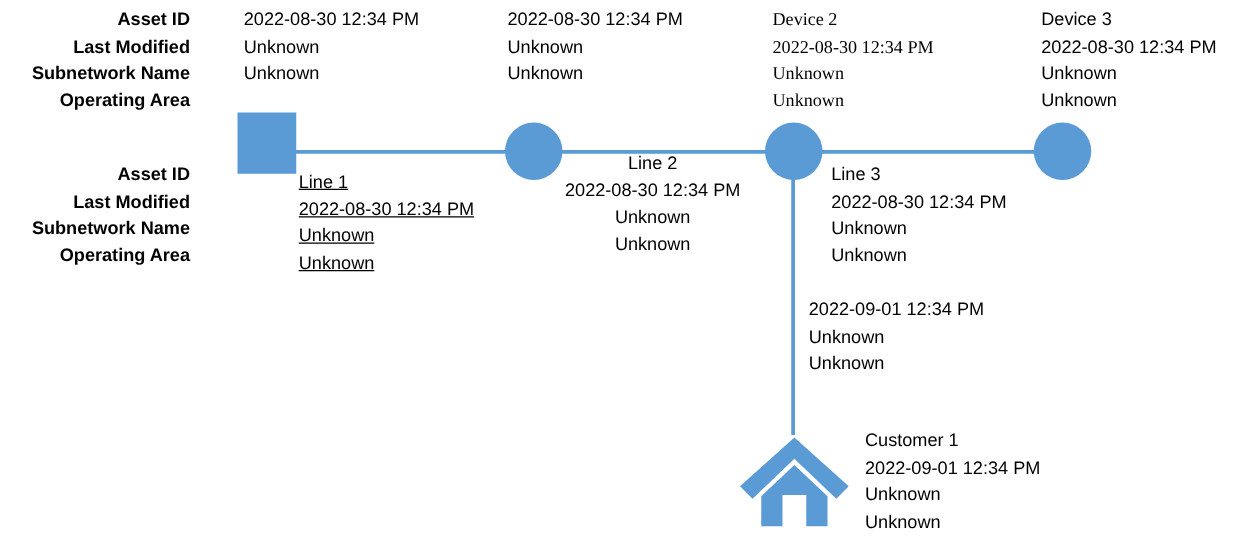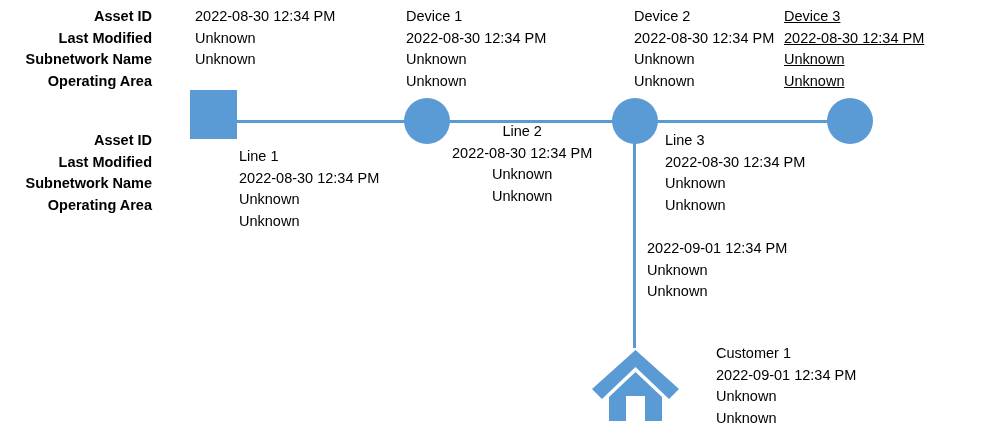--- a/index.html
+++ b/index.html
@@ -83,34 +83,33 @@
     <div>Operating Area</div>
   </div>
 
   <div class="attr-block" style="left:195px; top:6px;">
     <div>2022-08-30 12:34 PM</div>
     <div>Unknown</div>
     <div>Unknown</div>
   </div>
 
   <div class="attr-block" style="left:406px; top:6px;">
-    <div>Device 1</div>
     <div>2022-08-30 12:34 PM</div>
     <div>Unknown</div>
     <div>Unknown</div>
   </div>
 
-  <div class="attr-block" style="left:634px; top:6px;">
+  <div class="attr-block" style="left:618px; top:6px;font-family:Liberation Serif, serif;">
     <div>Device 2</div>
     <div>2022-08-30 12:34 PM</div>
     <div>Unknown</div>
     <div>Unknown</div>
   </div>
 
-  <div class="attr-block" style="left:784px; top:6px;text-decoration:underline;">
+  <div class="attr-block" style="left:833px; top:6px;">
     <div>Device 3</div>
     <div>2022-08-30 12:34 PM</div>
     <div>Unknown</div>
     <div>Unknown</div>
   </div>
 
   <div class="edge edge-h" style="left:236px; top:120px; width:192px;"></div>
   <div class="edge edge-h" style="left:448px; top:120px; width:190px;"></div>
   <div class="edge edge-h" style="left:634px; top:120px; width:195px;"></div>
   <div class="edge edge-v" style="left:633px; top:121px; height:227px;"></div>
@@ -125,21 +124,21 @@
 
   <div class="node-house" style="left:592px; top:348px; width:87px; height:76px;">
     <svg width="87" height="76" viewBox="0 0 87 76">
 
       <polygon points="43.5,2 87,41 77,51 43.5,19 10,51 0,41" fill="#5B9BD5"></polygon>
 
       <path d="M43.5,24 L70,49 L70,73 L53,73 L53,48 L34,48 L34,73 L17,73 L17,49 Z" fill="#5B9BD5"></path>
     </svg>
   </div>
 
-  <div class="attr-block" style="left:239px; top:146px;">
+  <div class="attr-block" style="left:239px; top:136px;text-decoration:underline;">
     <div>Line 1</div>
     <div>2022-08-30 12:34 PM</div>
     <div>Unknown</div>
     <div>Unknown</div>
   </div>
 
   <div class="attr-block" style="left:452px; top:121px;text-align:center;">
     <div>Line 2</div>
     <div>2022-08-30 12:34 PM</div>
     <div>Unknown</div>
@@ -152,20 +151,20 @@
     <div>Unknown</div>
     <div>Unknown</div>
   </div>
 
   <div class="attr-block" style="left:647px; top:238px;">
     <div>2022-09-01 12:34 PM</div>
     <div>Unknown</div>
     <div>Unknown</div>
   </div>
 
-  <div class="attr-block" style="left:716px; top:343px;">
+  <div class="attr-block" style="left:692px; top:343px;">
     <div>Customer  1</div>
     <div>2022-09-01 12:34 PM</div>
     <div>Unknown</div>
     <div>Unknown</div>
   </div>
 
 </div>
 
 </body></html>

